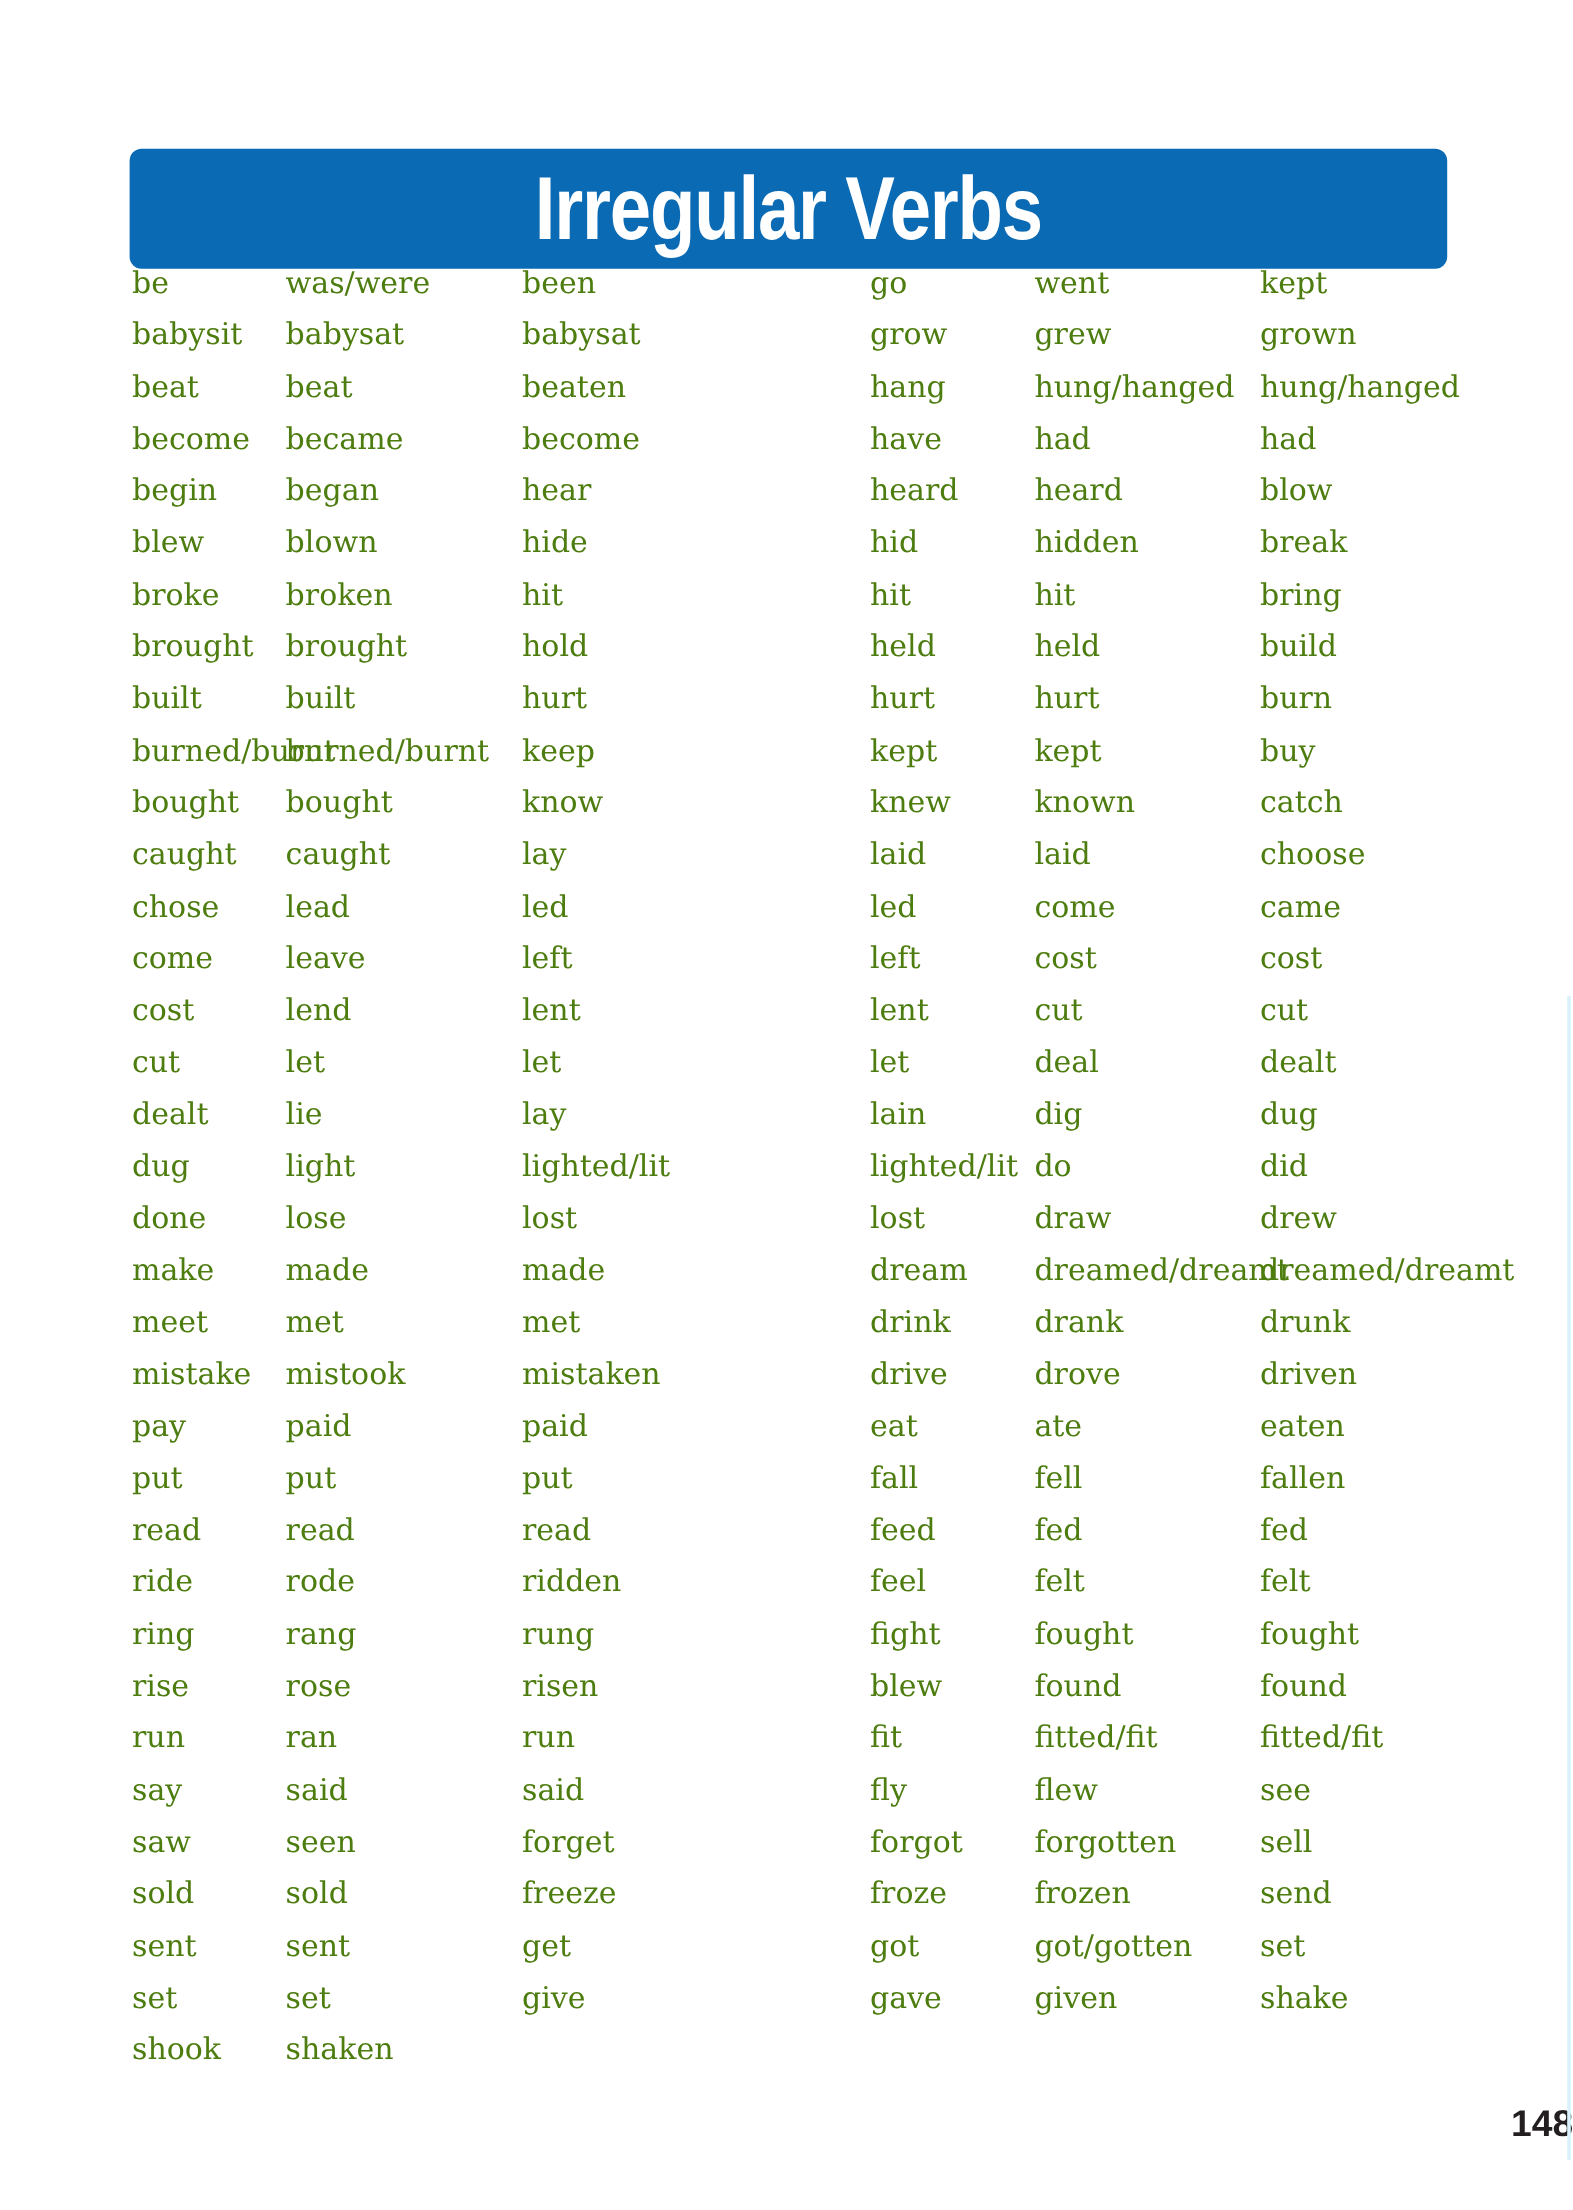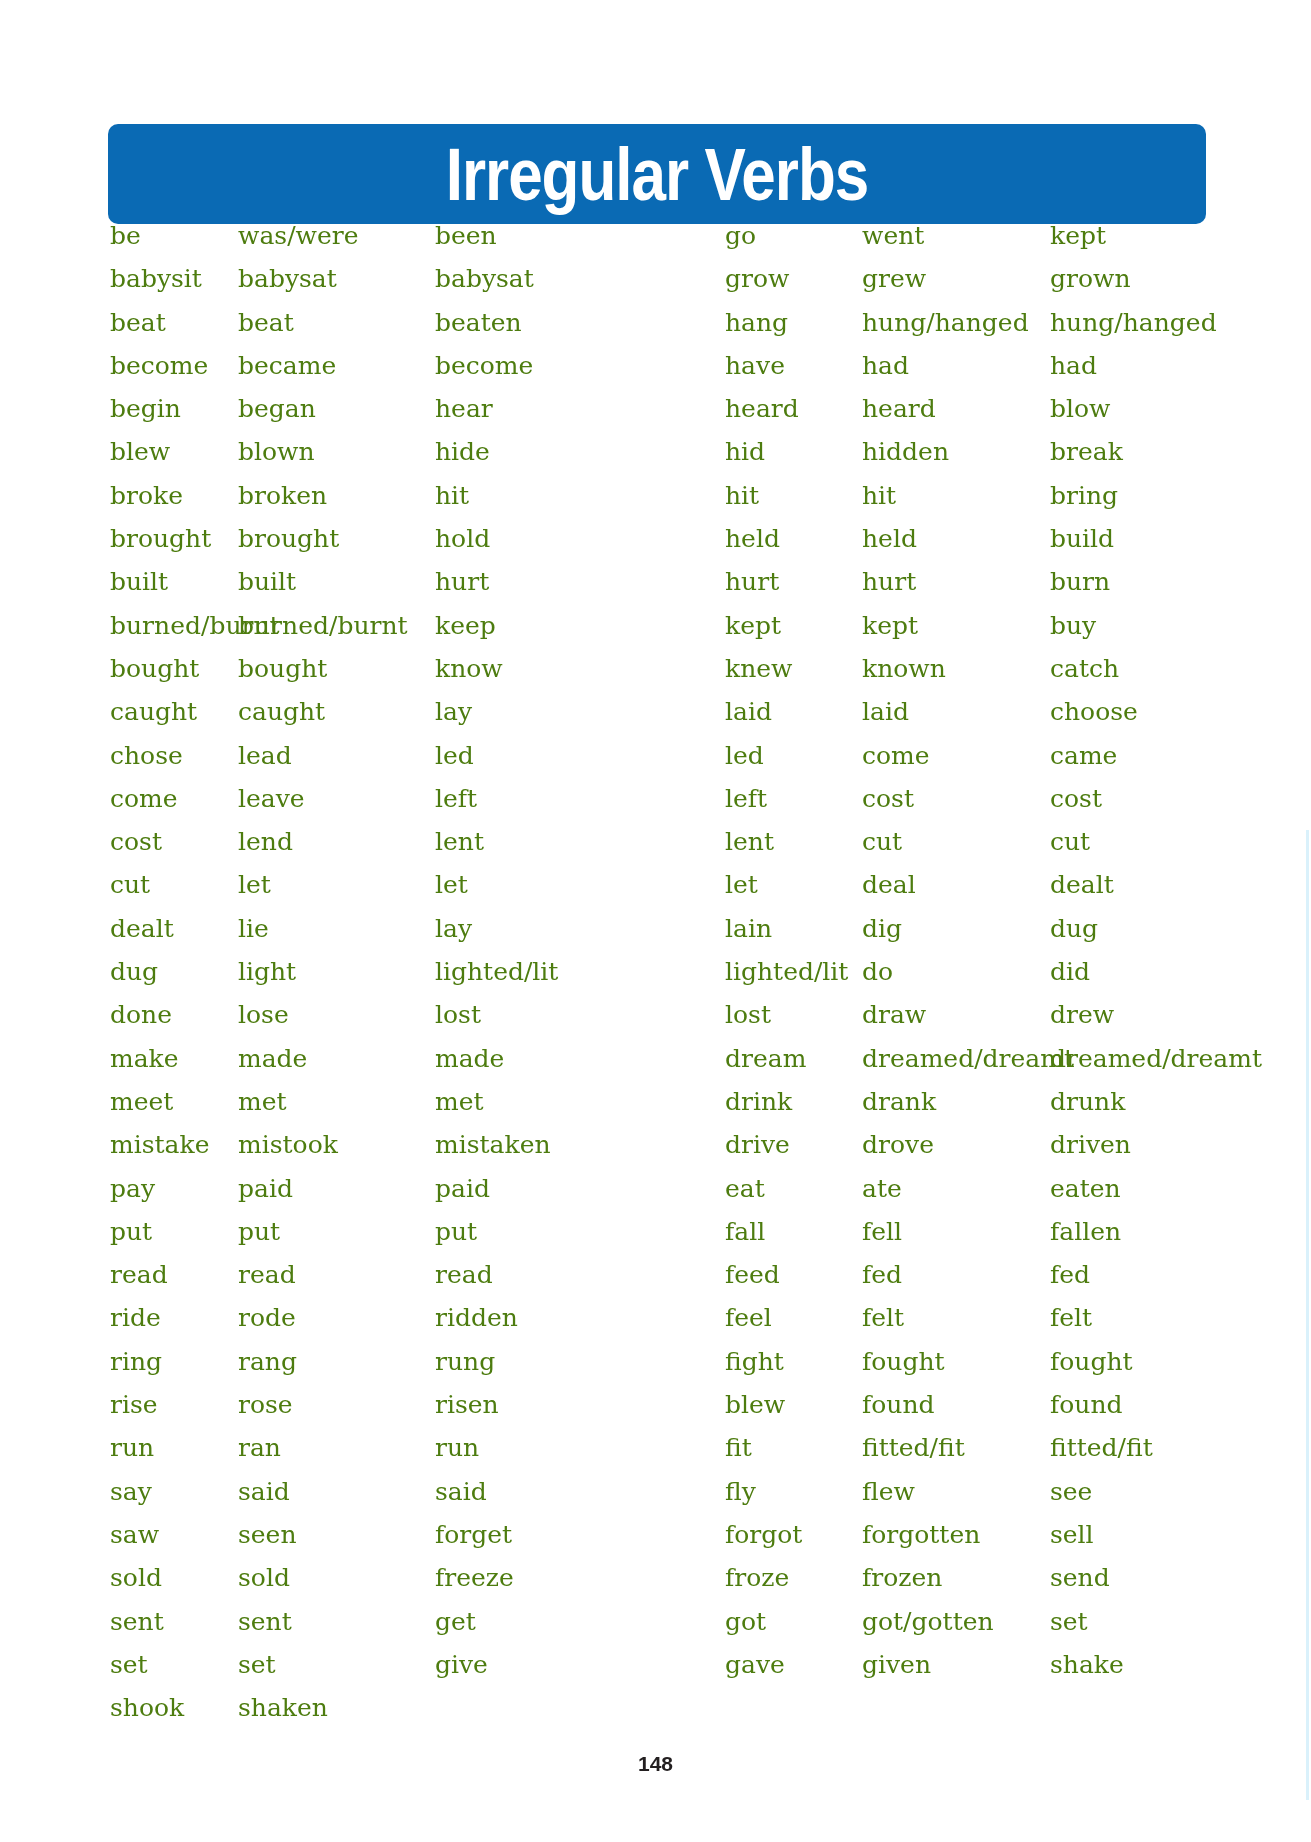--- a/index.html
+++ b/index.html
@@ -49,24 +49,24 @@
     color: #4d7c0f;
   }
   .verb-table span {
     white-space: nowrap;
   }
   .page-number {
     position: absolute;
     top: 1752px;
     left: 0;
     width: 1311px;
-    text-align: center;
+    text-align: right;
     font-family: "Liberation Sans", sans-serif;
     font-weight: 700;
-    font-size: 21px;
+    font-size: 31px;
     color: #231f20;
   }
   .edge-line {
     position: absolute;
     right: 2px;
     top: 830px;
     width: 3px;
     height: 970px;
     background: #daf1fb;
   }

